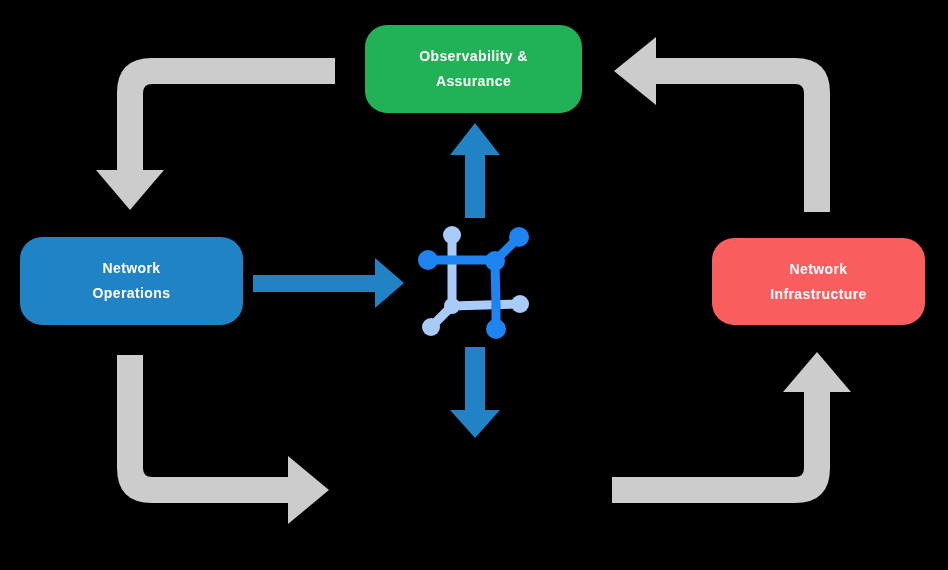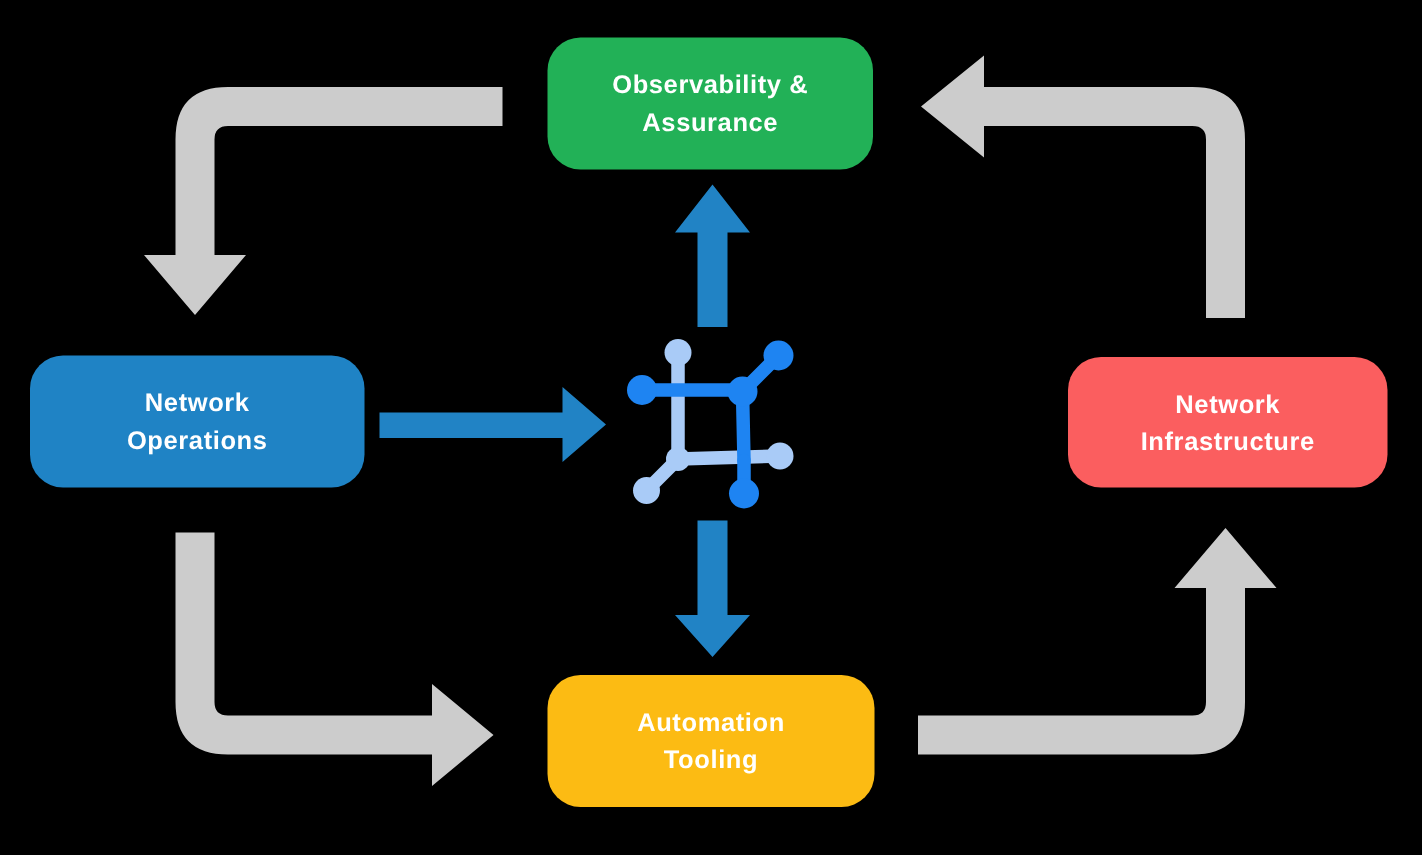--- a/index.html
+++ b/index.html
@@ -23,21 +23,21 @@
   .node {
     position: absolute;
     display: flex;
     align-items: center;
     justify-content: center;
     border-radius: 22px;
     box-sizing: border-box;
   }
   .node .label {
     color: #fff;
-    font-size: 17px;
+    font-size: 14px;
     font-weight: bold;
     letter-spacing: 0.4px;
     line-height: 25px;
     text-align: center;
     white-space: pre-line;
   }
   .node-observability { left: 365px; top: 25px;  width: 217px; height: 88px; }
   .node-operations    { left: 20px;  top: 237px; width: 223px; height: 88px; }
   .node-infrastructure{ left: 712px; top: 238px; width: 213px; height: 87px; }
   .node-tooling       { left: 365px; top: 450px; width: 218px; height: 88px; }
@@ -99,18 +99,14 @@
   <div class="node node-operations" style="background: rgb(31, 131, 197);">
     <span class="label">Network
 Operations</span>
   </div>
 
   <div class="node node-infrastructure" style="background: rgb(251, 94, 95);">
     <span class="label">Network
 Infrastructure</span>
   </div>
 
-  <div class="node node-tooling" style="background: rgb(252, 187, 19);">
-    <span class="label">Automation
-Tooling</span>
-  </div>
 
 </div>
 
 </body></html>

